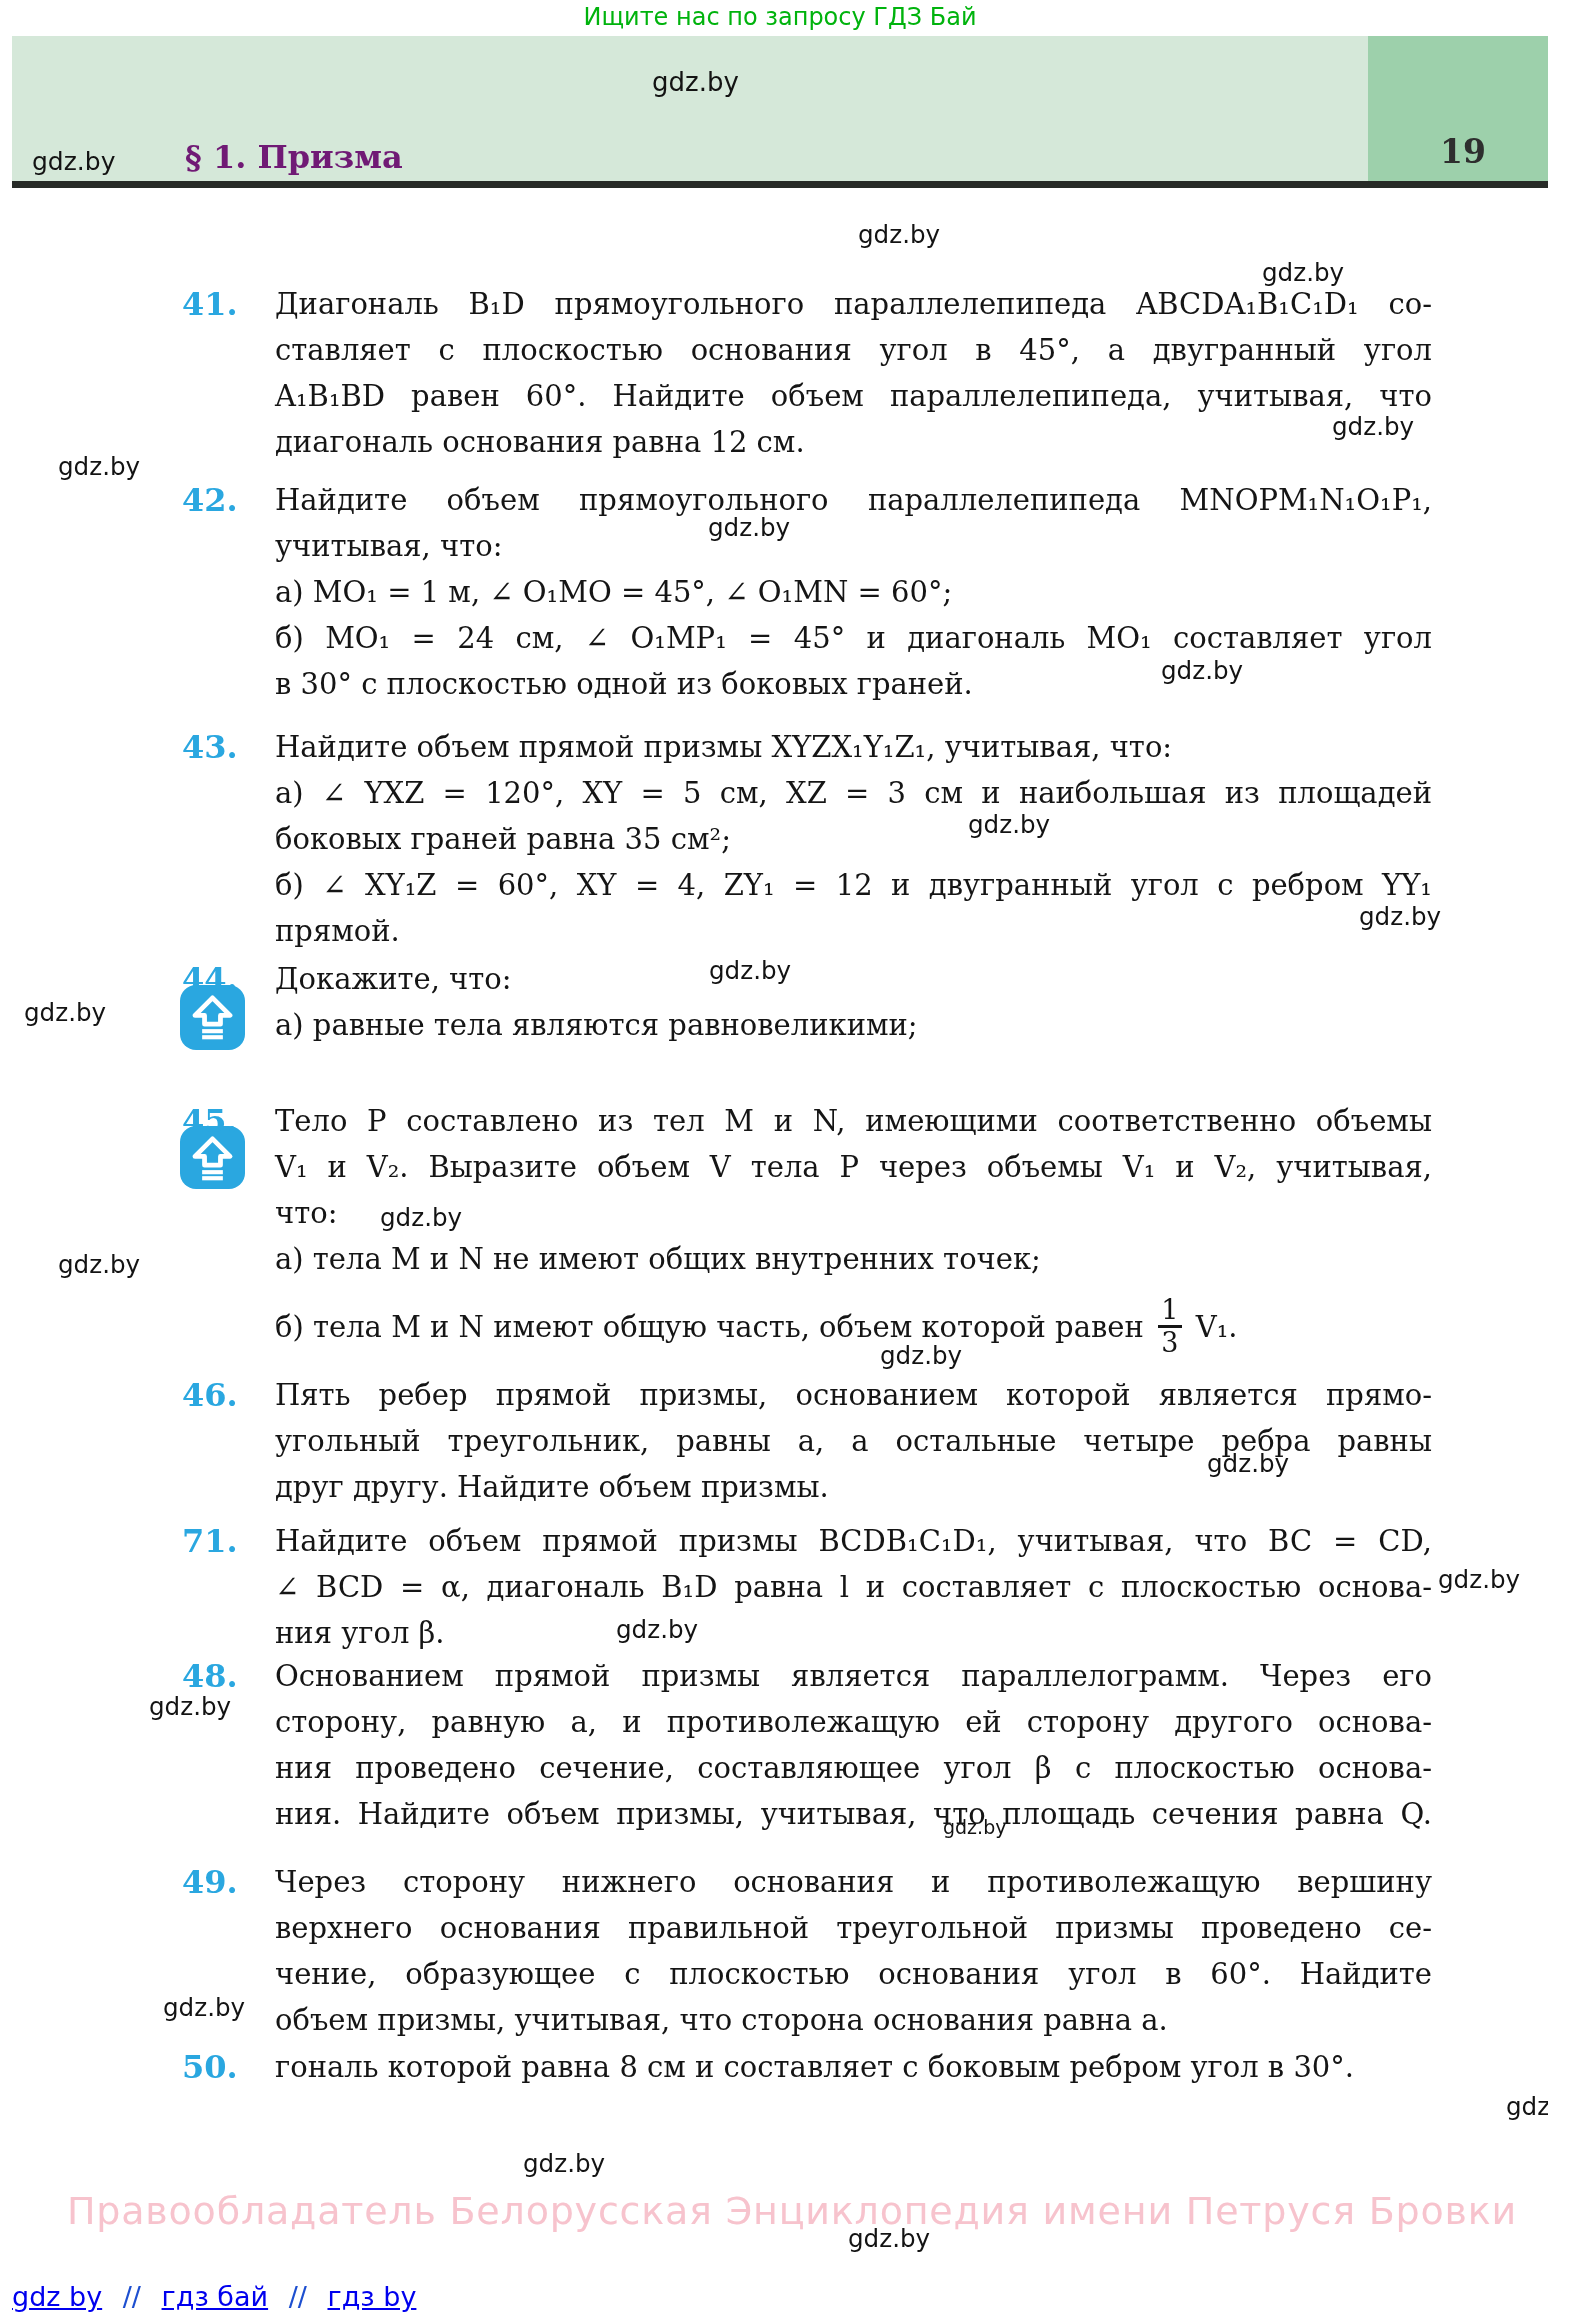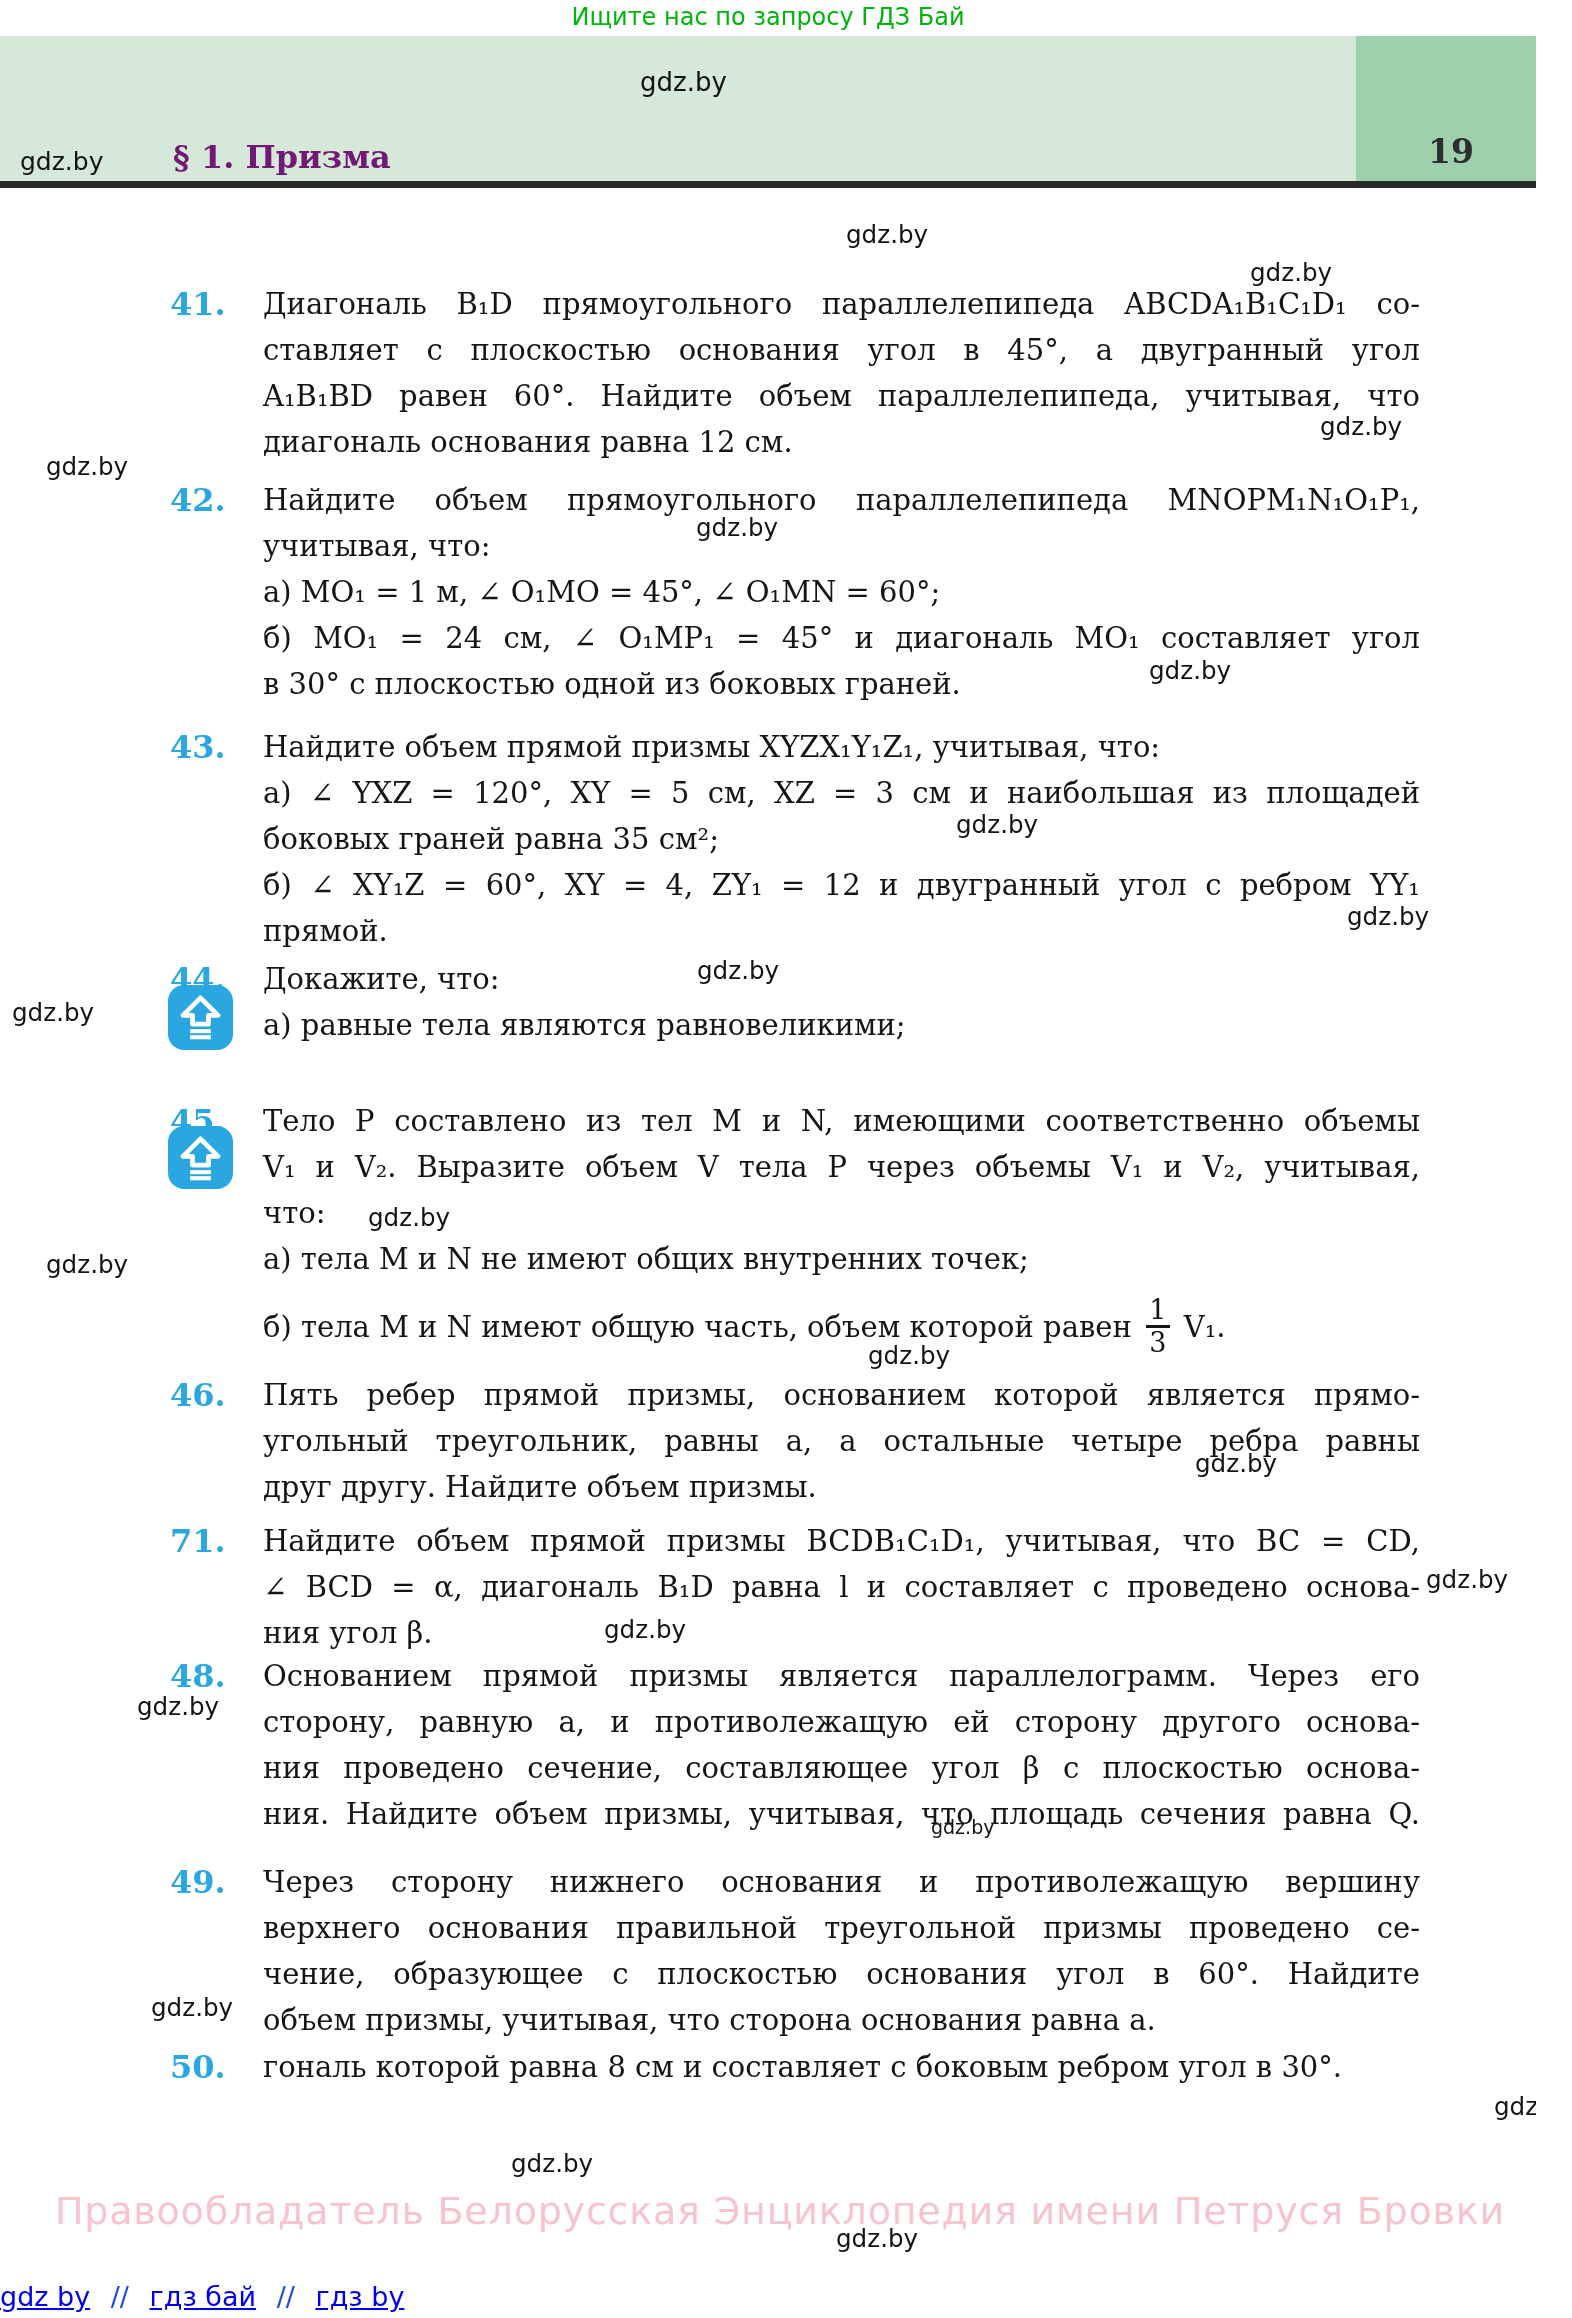--- a/index.html
+++ b/index.html
@@ -1,17 +1,17 @@
 <!DOCTYPE html>
 <html lang="ru" style="font-size:12.7px"><head>
 <meta charset="utf-8">
 <style>
   html,body{margin:0;padding:0;background:#ffffff;}
   .page{position:relative;width:1536px;height:2319px;background:#ffffff;
-        font-family:"DejaVu Serif","DejaVu Sans",serif;color:#151515;overflow:hidden;}
+        font-family:"DejaVu Serif","DejaVu Sans",serif;color:#151515;overflow:hidden;margin-left:12px;}
 
   .top-banner{position:absolute;top:3.2px;left:0;width:100%;text-align:center;
         font-family:"DejaVu Sans","Liberation Sans",sans-serif;font-size:24px;color:#00b30d;}
 
   .header-band{position:absolute;top:36px;left:0;width:100%;height:146px;background:#d5e8d9;}
   .pagenum-box{position:absolute;top:0;right:0;width:180px;height:100%;background:#9dd0ab;}
   .pagenum{position:absolute;right:62px;bottom:11px;font-size:33px;font-weight:bold;color:#2e2e2e;}
   .header-title{position:absolute;left:173px;bottom:6px;font-size:32px;font-weight:bold;color:#701a75;}
   .header-rule{position:absolute;top:181px;left:0;width:100%;height:7.1px;background:#272b27;}
 
@@ -150,21 +150,21 @@
         <div class="plines">
           <div class="pline j">Пять ребер прямой призмы, основанием которой является прямо-</div>
           <div class="pline j">угольный треугольник, равны a, а остальные четыре ребра равны</div>
           <div class="pline">друг другу. Найдите объем призмы.</div>
         </div>
       </div>
       <div class="problem" style="top: 1518px;">
         <div class="pnum">71.</div>
         <div class="plines">
           <div class="pline j">Найдите объем прямой призмы BCDB₁C₁D₁, учитывая, что BC = CD,</div>
-          <div class="pline j">∠ BCD = α, диагональ B₁D равна l и составляет с проведено основа-</div>
+          <div class="pline j">∠ BCD = α, диагональ B₁D равна l и составляет с плоскостью основа-</div>
           <div class="pline">ния угол β.</div>
         </div>
       </div>
       <div class="problem" style="top: 1653px;">
         <div class="pnum">48.</div>
         <div class="plines">
           <div class="pline j">Основанием прямой призмы является параллелограмм. Через его</div>
           <div class="pline j">сторону, равную a, и противолежащую ей сторону другого основа-</div>
           <div class="pline j">ния проведено сечение, составляющее угол β с плоскостью основа-</div>
           <div class="pline j">ния. Найдите объем призмы, учитывая, что площадь сечения равна Q.</div>

